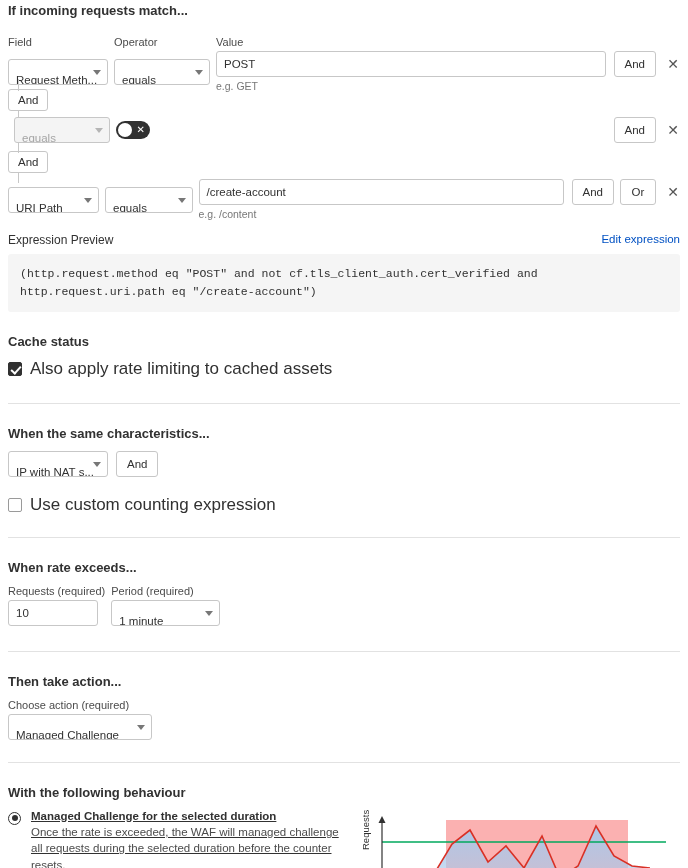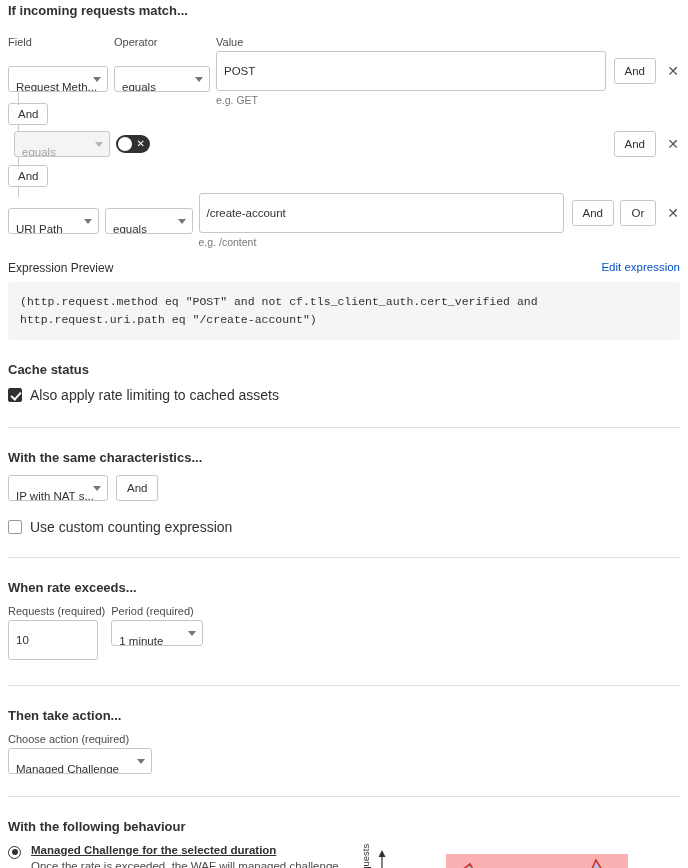--- a/index.html
+++ b/index.html
@@ -69,21 +69,21 @@
     background: #f4f4f4;
     color: #a5a5a5;
   }
   .select.disabled .caret { border-top-color: #b5b5b5; }
 
   .sel-field { width: 100px; }
   .sel-op { width: 96px; margin-left: 6px; }
 
   .value-wrap { margin-left: 6px; flex: 1; position: relative; }
   .input {
-    height: 40px;
+    height: 26px;
     width: 100%;
     border: 1px solid #c7c7c7;
     border-radius: 3px;
     background: #fff;
     font-size: 11.5px;
     color: #313131;
     padding: 0 7px;
     display: flex;
     align-items: center;
   }
@@ -215,21 +215,21 @@
   }
   .cb.checked:after {
     content: "";
     position: absolute;
     left: 4px; top: 1px;
     width: 4px; height: 8px;
     border: solid #fff;
     border-width: 0 2px 2px 0;
     transform: rotate(42deg);
   }
-  .checkline .lbl { font-size: 14px; color: #313131; text-align: center; }
+  .checkline .lbl { font-size: 17px; color: #313131; text-align: center; }
 
   .field-label {
     font-size: 11px;
     color: #4b4b4b;
     margin-bottom: 3px;
   }
 
   .radio-row {
     display: flex;
     align-items: flex-start;
@@ -377,21 +377,21 @@
   <div class="expr-box">(http.request.method eq "POST" and not cf.tls_client_auth.cert_verified and http.request.uri.path eq "/create-account")</div>
 
   <div class="section-title" style="margin-top:22px;">Cache status</div>
   <div class="checkline" style="margin-top:6px;">
     <div class="cb checked"></div>
     <div class="lbl">Also apply rate limiting to cached assets</div>
   </div>
 
   <hr class="divider" style="margin-top:24px;">
 
-  <div class="section-title" style="margin-top:22px;">With the same characteristics...</div>
+  <div class="section-title" style="margin-top:22px;">When the same characteristics...</div>
   <div style="display:flex;align-items:center;margin-top:8px;">
     <div class="select" style="width:100px;">
       <span>IP with NAT s...</span>
       <span class="caret"></span>
     </div>
     <div class="btn" style="margin-left:8px;">And</div>
   </div>
   <div class="checkline" style="margin-top:18px;">
     <div class="cb"></div>
     <div class="lbl">Use custom counting expression</div>
@@ -402,21 +402,21 @@
   <div class="section-title" style="margin-top:22px;">When rate exceeds...</div>
   <div style="display:flex;gap:6px;">
     <div>
       <div class="field-label">Requests (required)</div>
       <div class="input" style="width:90px;">
         <span>10</span>
       </div>
     </div>
     <div>
       <div class="field-label">Period (required)</div>
-      <div class="select" style="width:92px;">
+      <div class="select" style="width:109px;">
         <span>1 minute</span>
         <span class="caret"></span>
       </div>
     </div>
   </div>
 
   <hr class="divider" style="margin-top:25px;">
 
   <div class="section-title" style="margin-top:22px;">Then take action...</div>
   <div class="field-label">Choose action (required)</div>

